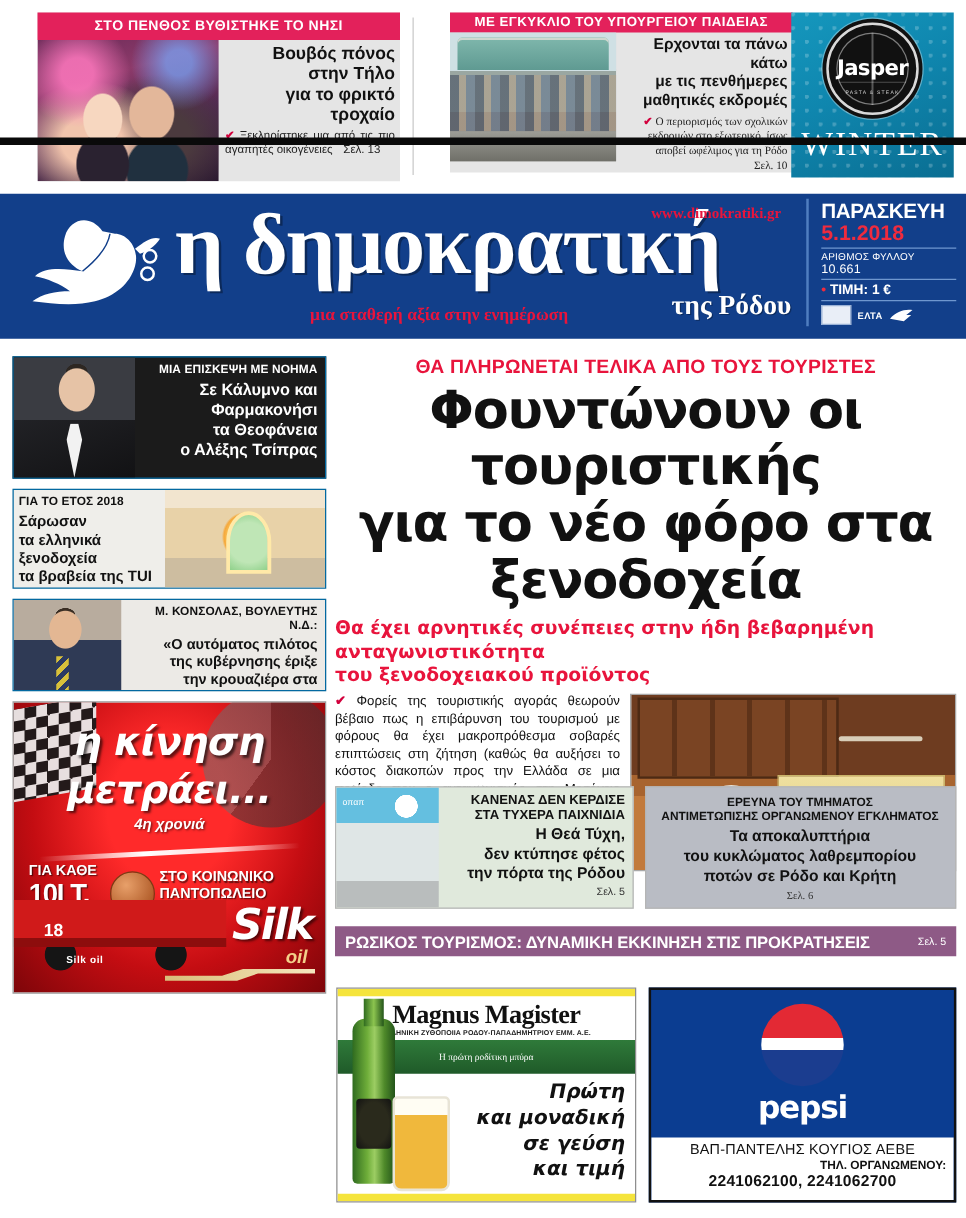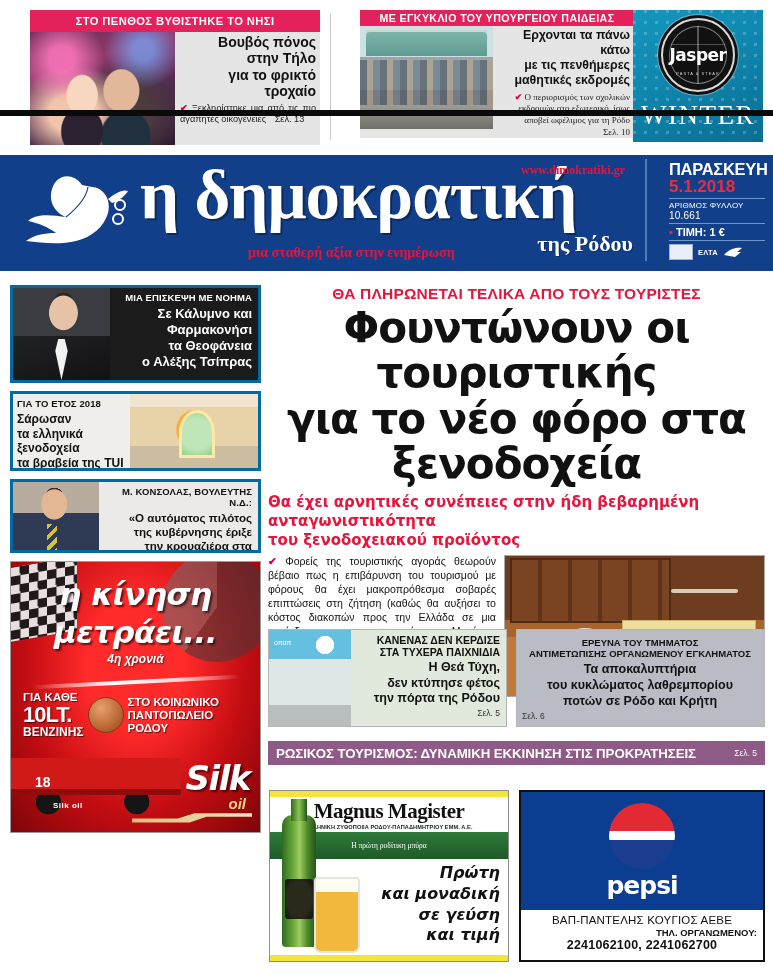--- a/index.html
+++ b/index.html
@@ -125,37 +125,37 @@
     font-size:22px; text-shadow:1px 1px 0 rgba(0,0,0,.3);
   }
   .mh-slogan {
     position:absolute; left:248px; top:90px;
     color:#e8143c; font-family:"Liberation Serif", serif;
     font-weight:bold; font-size:14px;
   }
 
   .mh-info {
     position:absolute; left:645px; top:4px; width:124px; height:102px;
-    border-left:2px solid #4f7ec0; padding:2px 4px 0 22px; color:#fff;
+    border-left:2px solid #4f7ec0; padding:2px 4px 0 10px; color:#fff;
   }
   .mh-day { font-size:16.5px; font-weight:bold; letter-spacing:-.3px; line-height:1.05; }
   .mh-date { font-size:17px; font-weight:bold; color:#ef2b3e; line-height:1.05; }
   .mh-hr { border-top:1px solid #6f97cf; margin:2px 0; }
   .mh-issue-lbl { font-size:8px; letter-spacing:.2px; }
   .mh-issue-no { font-size:10px; letter-spacing:.2px; }
   .mh-price { font-size:11px; font-weight:bold; }
   .mh-price .dot { color:#ef2b3e; }
   .elta { display:flex; align-items:center; gap:5px; margin-top:3px; }
   .elta-box { width:24px; height:16px; background:#e9eef7; border:1px solid #9bb2d6; }
   .elta-name { font-size:7.5px; font-weight:bold; color:#fff; letter-spacing:.3px; }
   .elta-swoosh { width:20px; height:13px; }
 
   
   .leftcol { position:absolute; left:10px; top:285px; width:251px; }
-  .lbox { background:#fff; border:3px solid #0369a1; display:flex; overflow:hidden; }
+  .lbox { background:#fff; border:1px solid #0369a1; display:flex; overflow:hidden; }
   .lbox-photo { flex:0 0 auto; position:relative; overflow:hidden; }
   .lbox-text { flex:1; padding:4px 6px 3px 4px; text-align:right; }
   .lbox-kicker { font-weight:bold; font-size:9.5px; color:#111; letter-spacing:.1px; }
   .lbox-title { font-weight:bold; font-size:13px; color:#111; line-height:1.22; margin-top:3px; }
   .lbox-page { font-size:9px; color:#333; margin-top:17px; }
 
   
   .tsipras { background:#1b1b1b; color:#fff; height:98px; }
   .tsipras .lbox-kicker, .tsipras .lbox-title, .tsipras .lbox-page { color:#fff; }
   .ph-tsipras { width:97px; height:100%;
@@ -194,21 +194,21 @@
       radial-gradient(ellipse 11px 8px at 48% 17%, #3a2e24 0 70%, transparent 74%),
       linear-gradient(180deg,#b8ac9e 0 45%, #2f3a55 45% 100%);
     position:relative;
   }
   .ph-kons::after{
     content:""; position:absolute; left:40%; top:62%; width:11%; height:38%;
     background:repeating-linear-gradient(135deg,#d8c03a 0 4px,#2b3a63 4px 8px);
   }
 
   
-  .silk { margin-top:8px; height:272px; border:1px solid #9a9a9a; position:relative; overflow:hidden;
+  .silk { margin-top:8px; height:234px; border:1px solid #9a9a9a; position:relative; overflow:hidden;
     background:
       radial-gradient(ellipse at 50% 38%, #ff2a2a 0 28%, #c40d12 62%, #7d0509 100%);
   }
   .silk-flag{ position:absolute; left:0; top:0; width:66px; height:74px;
     background:repeating-conic-gradient(#1a1a1a 0 25%, #e9e9e9 0 50%) 0 0/18px 18px;
     transform:skewY(-10deg); opacity:.95; }
   .silk-gauge{ position:absolute; right:-12px; top:-10px; width:110px; height:110px;
     border-radius:50%; background:conic-gradient(#3b3b3b 0 60%, #6e6e6e 60% 100%);
     opacity:.55; }
   .silk-h1{ position:absolute; left:0; right:0; top:14px; text-align:center;
@@ -578,21 +578,21 @@
 
     <div class="duo-box crime">
       <div class="duo-text">
         <div class="duo-kick" style="font-size:9.5px;">ΕΡΕΥΝΑ ΤΟΥ ΤΜΗΜΑΤΟΣ</div>
         <div class="duo-kick" style="font-size:9.5px;">ΑΝΤΙΜΕΤΩΠΙΣΗΣ ΟΡΓΑΝΩΜΕΝΟΥ ΕΓΚΛΗΜΑΤΟΣ</div>
         <div class="duo-title" style="margin-top:3px;">
           <div>Τα αποκαλυπτήρια</div>
           <div>του κυκλώματος λαθρεμπορίου</div>
           <div>ποτών σε Ρόδο και Κρήτη</div>
         </div>
-        <div class="duo-page" style="text-align:left;">Σελ. 6</div>
+        <div class="duo-page" style="text-align:center;font-family:Liberation Serif, serif;">Σελ. 6</div>
       </div>
     </div>
   </div>
 
   <div class="band">
     <span class="band-txt">ΡΩΣΙΚΟΣ ΤΟΥΡΙΣΜΟΣ: ΔΥΝΑΜΙΚΗ ΕΚΚΙΝΗΣΗ ΣΤΙΣ ΠΡΟΚΡΑΤΗΣΕΙΣ</span>
     <span class="band-pg">Σελ. 5</span>
   </div>
 
   <div class="magnus">

